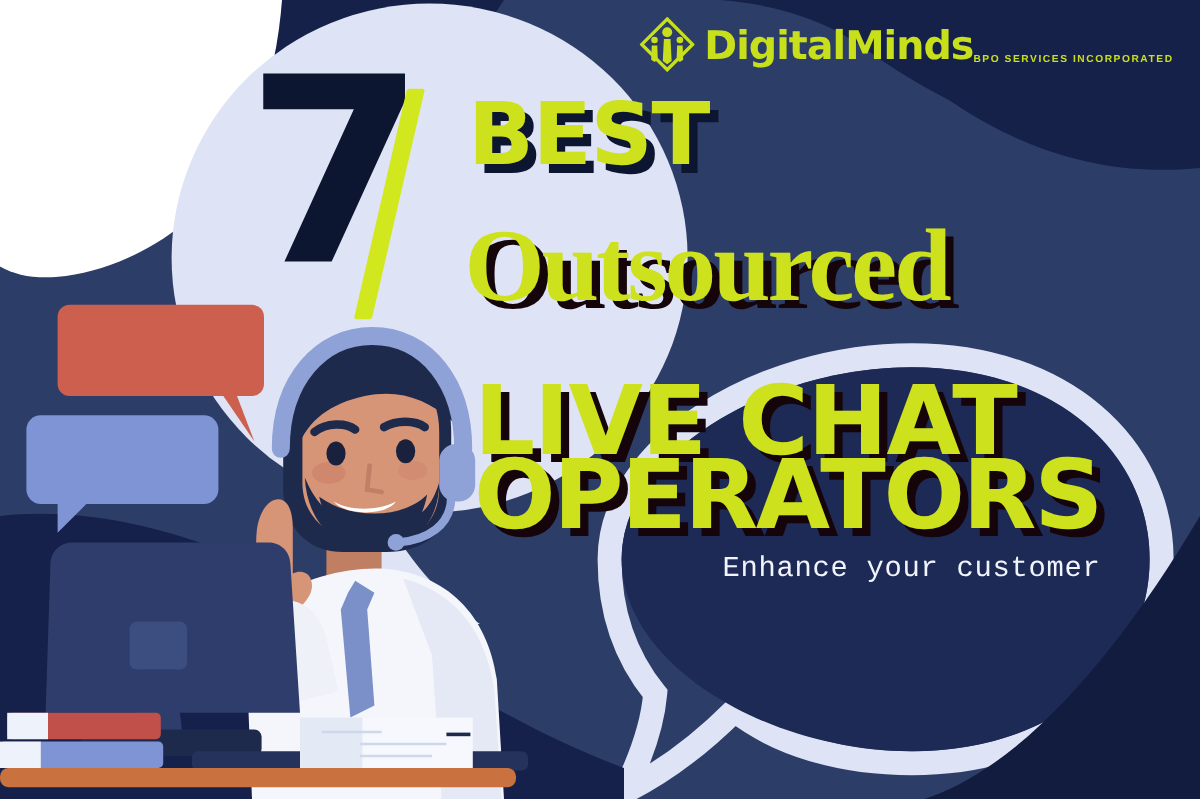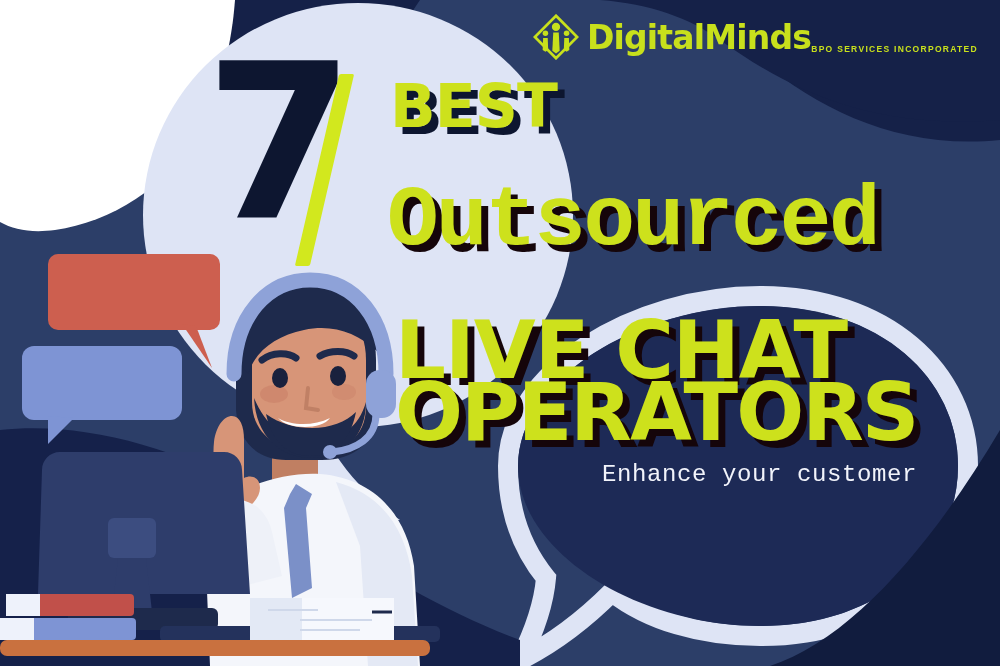--- a/index.html
+++ b/index.html
@@ -101,32 +101,32 @@
     background: #d2e81e;
     transform: skewX(-13deg);
     border-radius: 2px;
   }
   .word-best {
     position: absolute;
     left: 185px;
     top: 16px;
     font-family: "DejaVu Sans", sans-serif;
     font-weight: 700;
-    font-size: 60px;
+    font-size: 72px;
     line-height: 1;
     color: #cde11c;
     letter-spacing: -1px;
     text-shadow: 7px 7px 0 #0d1630;
   }
 
   .word-outsourced {
     position: absolute;
     left: 182px;
     top: 118px;
-    font-family: Liberation Mono, monospace;
+    font-family: Liberation Serif, serif;
     font-weight: 700;
     font-size: 86px;
     line-height: 1;
     color: #cde11c;
     letter-spacing: -2.5px;
     text-shadow: 7px 7px 0 #15050a;
   }
 
   .word-livechat {
     position: absolute;

